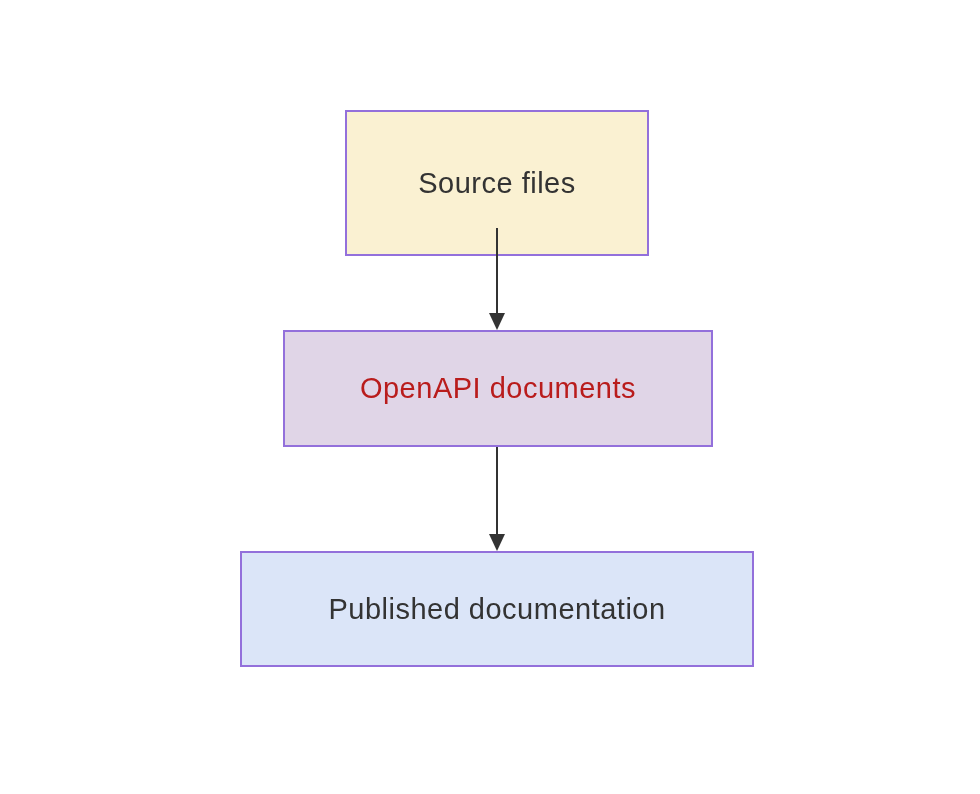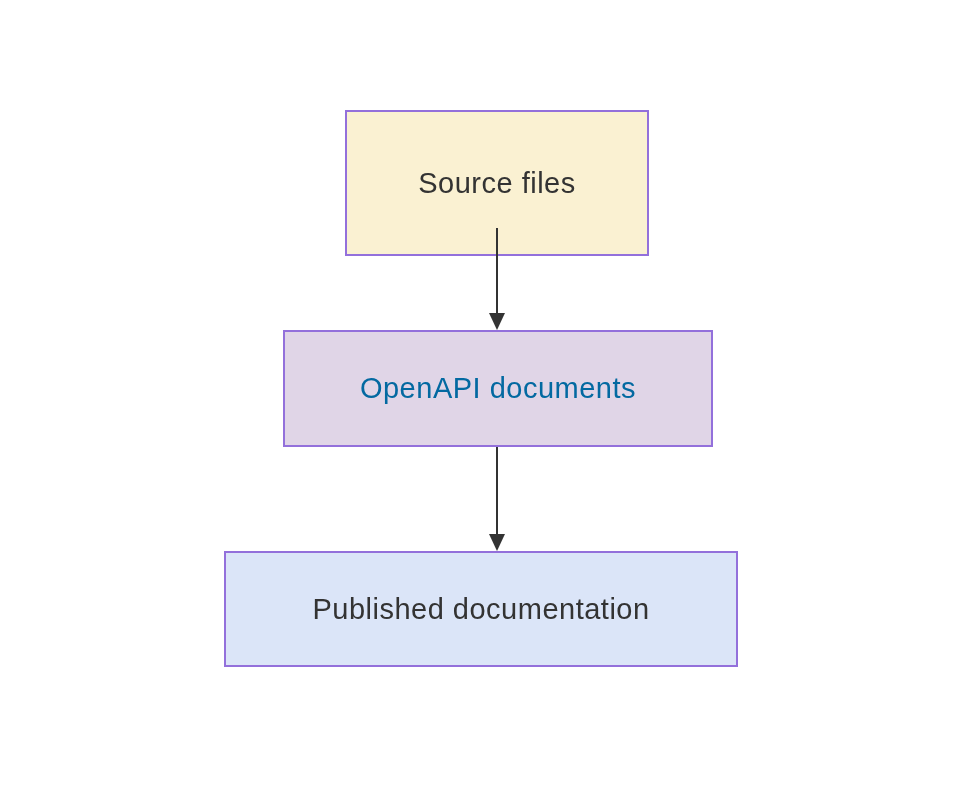--- a/index.html
+++ b/index.html
@@ -36,21 +36,21 @@
     width: 304px;
     height: 146px;
   }
   .node-openapi {
     left: 283px;
     top: 330px;
     width: 430px;
     height: 117px;
   }
   .node-published {
-    left: 224px;
+    left: 240px;
     top: 551px;
     width: 514px;
     height: 116px;
   }
   .edge {
     position: absolute;
     width: 18px;
     margin-left: -9px;
   }
   .edge-line {
@@ -93,21 +93,21 @@
   <div class="node node-source" style="background: rgb(250, 241, 210); border-color: rgb(147, 112, 219);">
     <span class="node-label" style="color: rgb(51, 51, 51);">Source files</span>
   </div>
 
   <div class="edge edge-1">
     <div class="edge-line" style="background: rgb(51, 51, 51);"></div>
     <div class="edge-head" style="border-top-color: rgb(51, 51, 51);"></div>
   </div>
 
   <div class="node node-openapi" style="background: rgb(224, 213, 231); border-color: rgb(147, 112, 219);">
-    <span class="node-label" style="color: #0369a1;">OpenAPI documents</span>
+    <span class="node-label" style="color: #b91c1c;">OpenAPI documents</span>
   </div>
 
   <div class="edge edge-2">
     <div class="edge-line" style="background: rgb(51, 51, 51);"></div>
     <div class="edge-head" style="border-top-color: rgb(51, 51, 51);"></div>
   </div>
 
   <div class="node node-published" style="background: rgb(219, 229, 248); border-color: rgb(147, 112, 219);">
     <span class="node-label" style="color: rgb(51, 51, 51);">Published documentation</span>
   </div>

